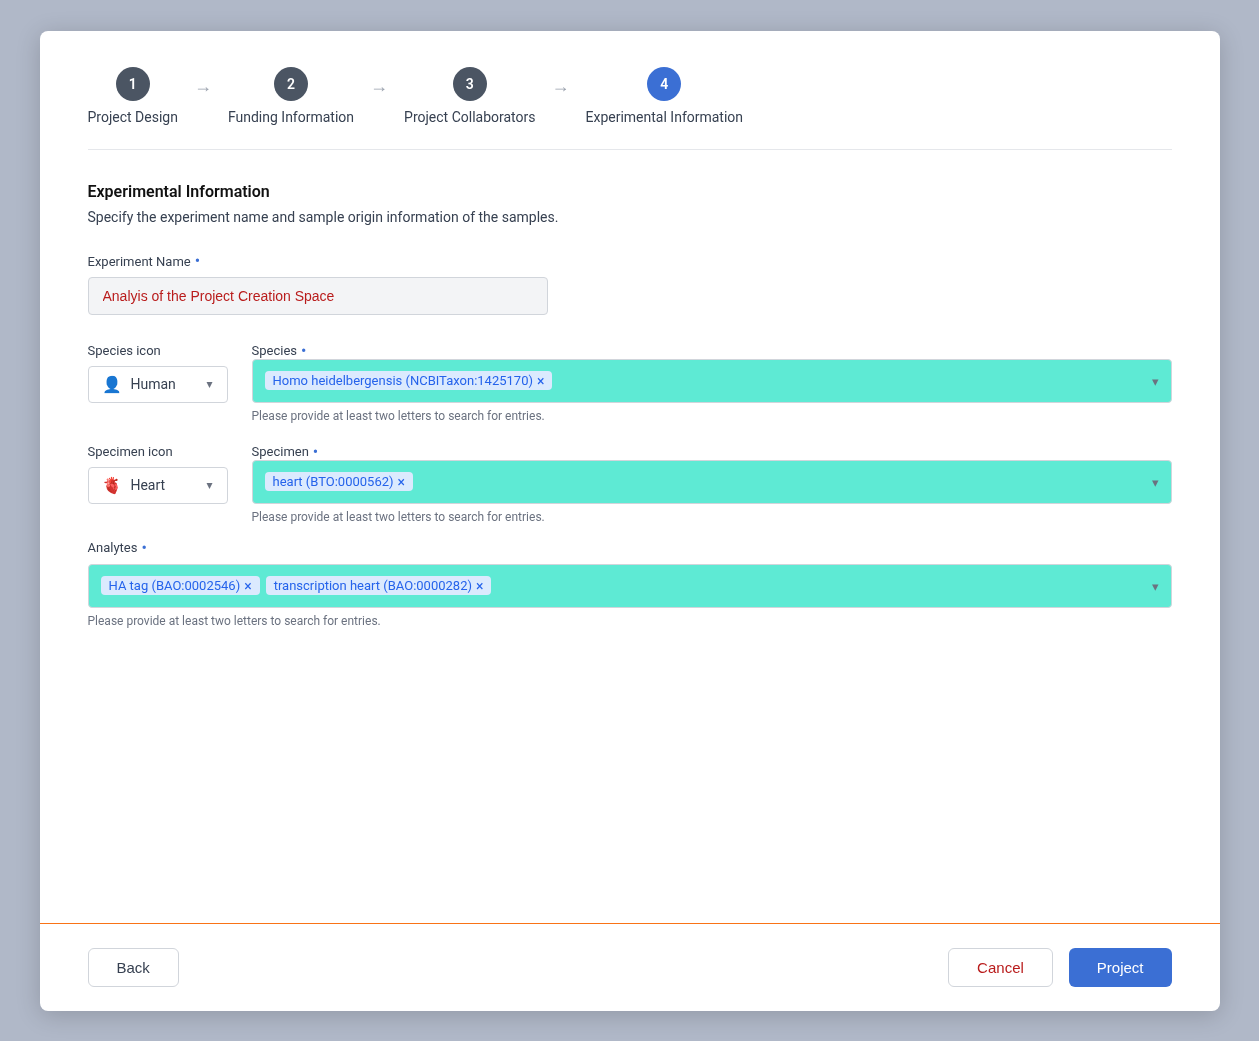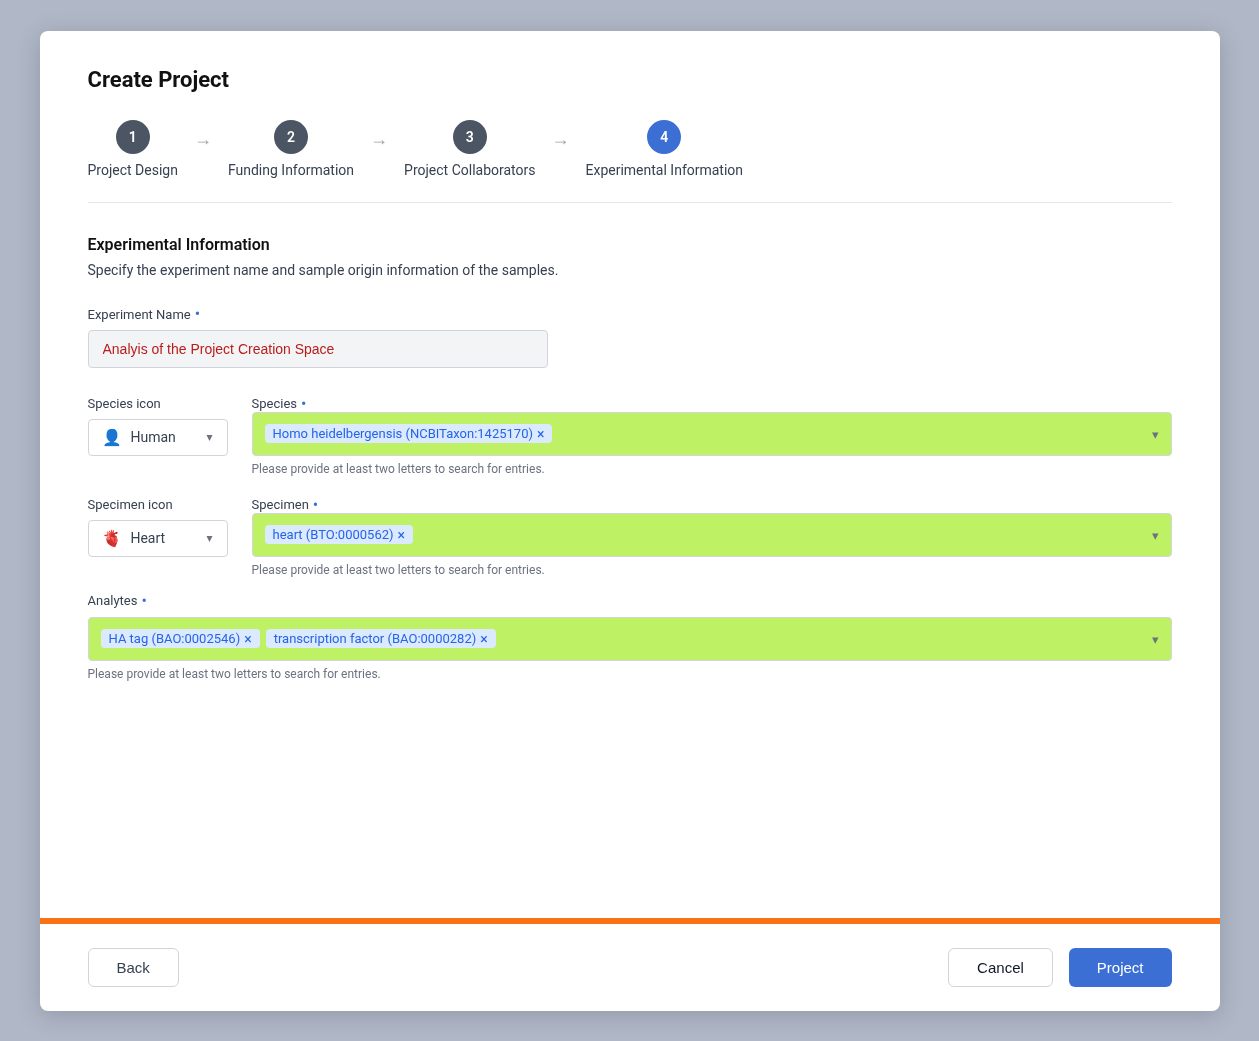--- a/index.html
+++ b/index.html
@@ -161,21 +161,21 @@
       gap: 4px;
     }
     .tag-input-box {
       display: flex;
       align-items: center;
       flex-wrap: wrap;
       gap: 6px;
       padding: 8px 12px;
       border: 1px solid #d1d5db;
       border-radius: 4px;
-      background: #bef264;
+      background: #5eead4;
       min-height: 44px;
       width: 100%;
       position: relative;
     }
     .tag {
       display: flex;
       align-items: center;
       gap: 4px;
       background: #dbeafe;
       color: #2563eb;
@@ -198,42 +198,42 @@
       color: #6b7280;
       font-size: 13px;
     }
     .field-hint {
       font-size: 12px;
       color: #6b7280;
       margin-top: 6px;
     }
     .modal-footer {
       padding: 24px 48px;
-      border-top: 6px solid #f97316;
+      border-top: 1px solid #f97316;
       display: flex;
       justify-content: space-between;
       align-items: center;
     }
     .btn {
       padding: 10px 28px;
       border-radius: 6px;
       font-size: 15px;
       font-weight: 500;
       cursor: pointer;
       border: none;
     }
     .btn-back {
       background: #fff;
       border: 1px solid #d1d5db;
       color: #374151;
     }
     .btn-cancel {
       background: #fff;
       border: 1px solid #d1d5db;
-      color: #0f172a;
+      color: #b91c1c;
     }
     .btn-confirm {
       background: #3b6fd4;
       color: #fff;
       border: none;
     }
     .footer-right {
       display: flex;
       gap: 16px;
     }
@@ -242,21 +242,20 @@
     }
     .heart-icon {
       font-size: 16px;
     }
   </style>
 </head>
 <body>
 
 <div class="modal">
   <div class="modal-header">
-    <div class="modal-title">Create Project</div>
     <div class="stepper">
 
       <div class="step">
         <div class="step-circle">1</div>
         <div class="step-label">Project Design</div>
       </div>
       <div class="step-arrow">→</div>
 
       <div class="step">
         <div class="step-circle">2</div>
@@ -344,21 +343,21 @@
         <span>Analytes</span>
         <span class="required-dot">•</span>
       </div>
       <div style="margin-top: 8px;">
         <div class="tag-input-box" style="width: 100%; max-width: 1090px;">
           <div class="tag">
             <span>HA tag (BAO:0002546)</span>
             <span class="tag-remove">×</span>
           </div>
           <div class="tag">
-            <span>transcription factor (BAO:0000282)</span>
+            <span>transcription heart (BAO:0000282)</span>
             <span class="tag-remove">×</span>
           </div>
           <span class="tag-chevron">▾</span>
         </div>
         <div class="field-hint">Please provide at least two letters to search for entries.</div>
       </div>
     </div>
   </div>
 
   <div class="modal-footer">

